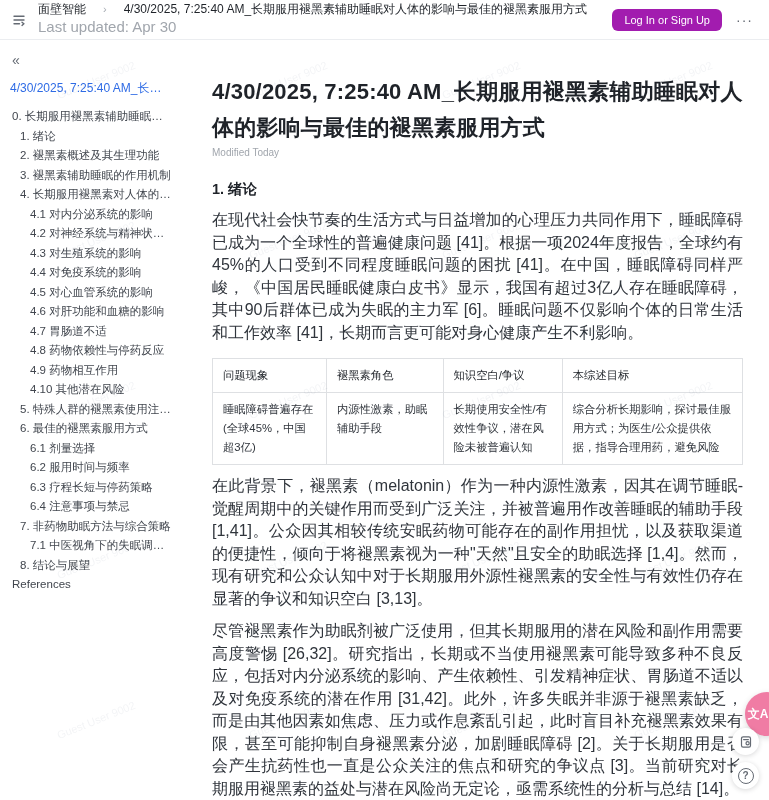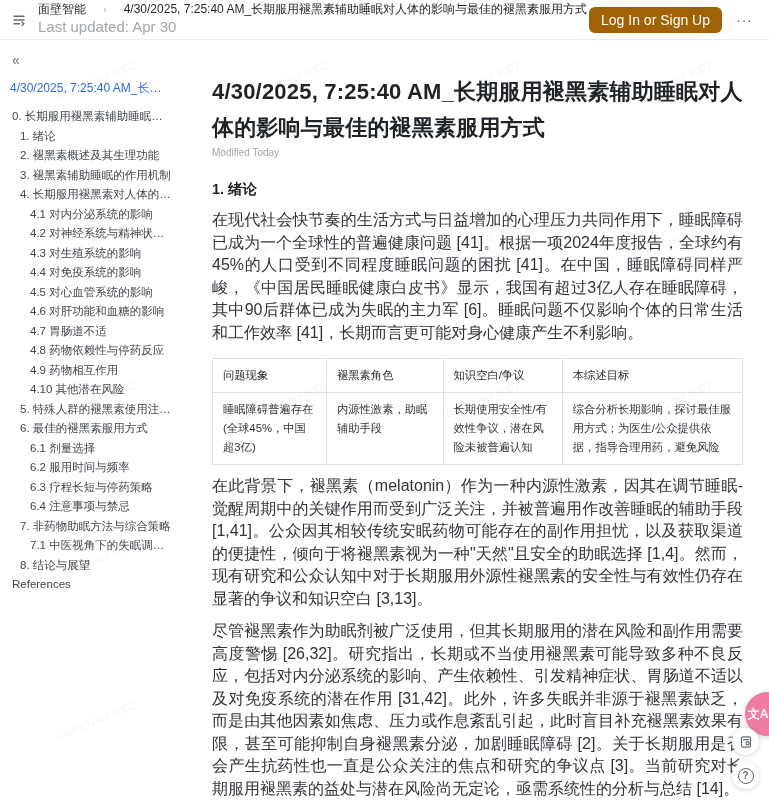--- a/index.html
+++ b/index.html
@@ -12,22 +12,22 @@
   .topbar-left { display:flex; align-items:center; gap:8px; min-width:0; }
   .icon-btn { width:22px; height:22px; display:flex; align-items:center; justify-content:center;
     color:#646a73; cursor:pointer; flex:0 0 auto; }
   .bc-block { display:flex; flex-direction:column; line-height:1.25; min-width:0; }
   .bc-row { display:flex; align-items:center; gap:17px; font-size:12px; color:#1f2329; white-space:nowrap; }
   .bc-brand { font-weight:500; cursor:pointer; }
   .bc-sep { color:#a6abb3; font-size:11px; }
   .bc-title { font-weight:500; overflow:hidden; text-overflow:ellipsis; max-width:560px; cursor:pointer;}
   .bc-updated { font-size:15px; color:#a1a6ad; margin-top:1px; }
   .topbar-right { display:flex; align-items:center; gap:10px; flex:0 0 auto; }
-  .login-btn { background:#a16207; color:#fff; border:none; border-radius:6px;
-    font-size:14px; padding:5px 12px; cursor:pointer; font-family:inherit; }
+  .login-btn { background:#a21caf; color:#fff; border:none; border-radius:6px;
+    font-size:11px; padding:5px 12px; cursor:pointer; font-family:inherit; }
   .more-btn { color:#646a73; font-size:14px; letter-spacing:1px; cursor:pointer; padding:0 4px; }
 
   
   .app { display:flex; height:760px; }
   .sidebar { width:178px; flex:0 0 auto; padding:12px 6px 0 10px; overflow:hidden; }
   .collapse { color:#646a73; font-size:14px; cursor:pointer; width:18px; padding-left:2px; }
   .doc-link { margin-top:12px; color:#2e6be5; font-size:12px; font-weight:500;
     white-space:nowrap; overflow:hidden; text-overflow:ellipsis; cursor:pointer; }
   .toc { margin-top:10px; display:flex; flex-direction:column; }
   .toc-item { font-size:11.5px; color:#41464e; line-height:19.5px; white-space:nowrap;

